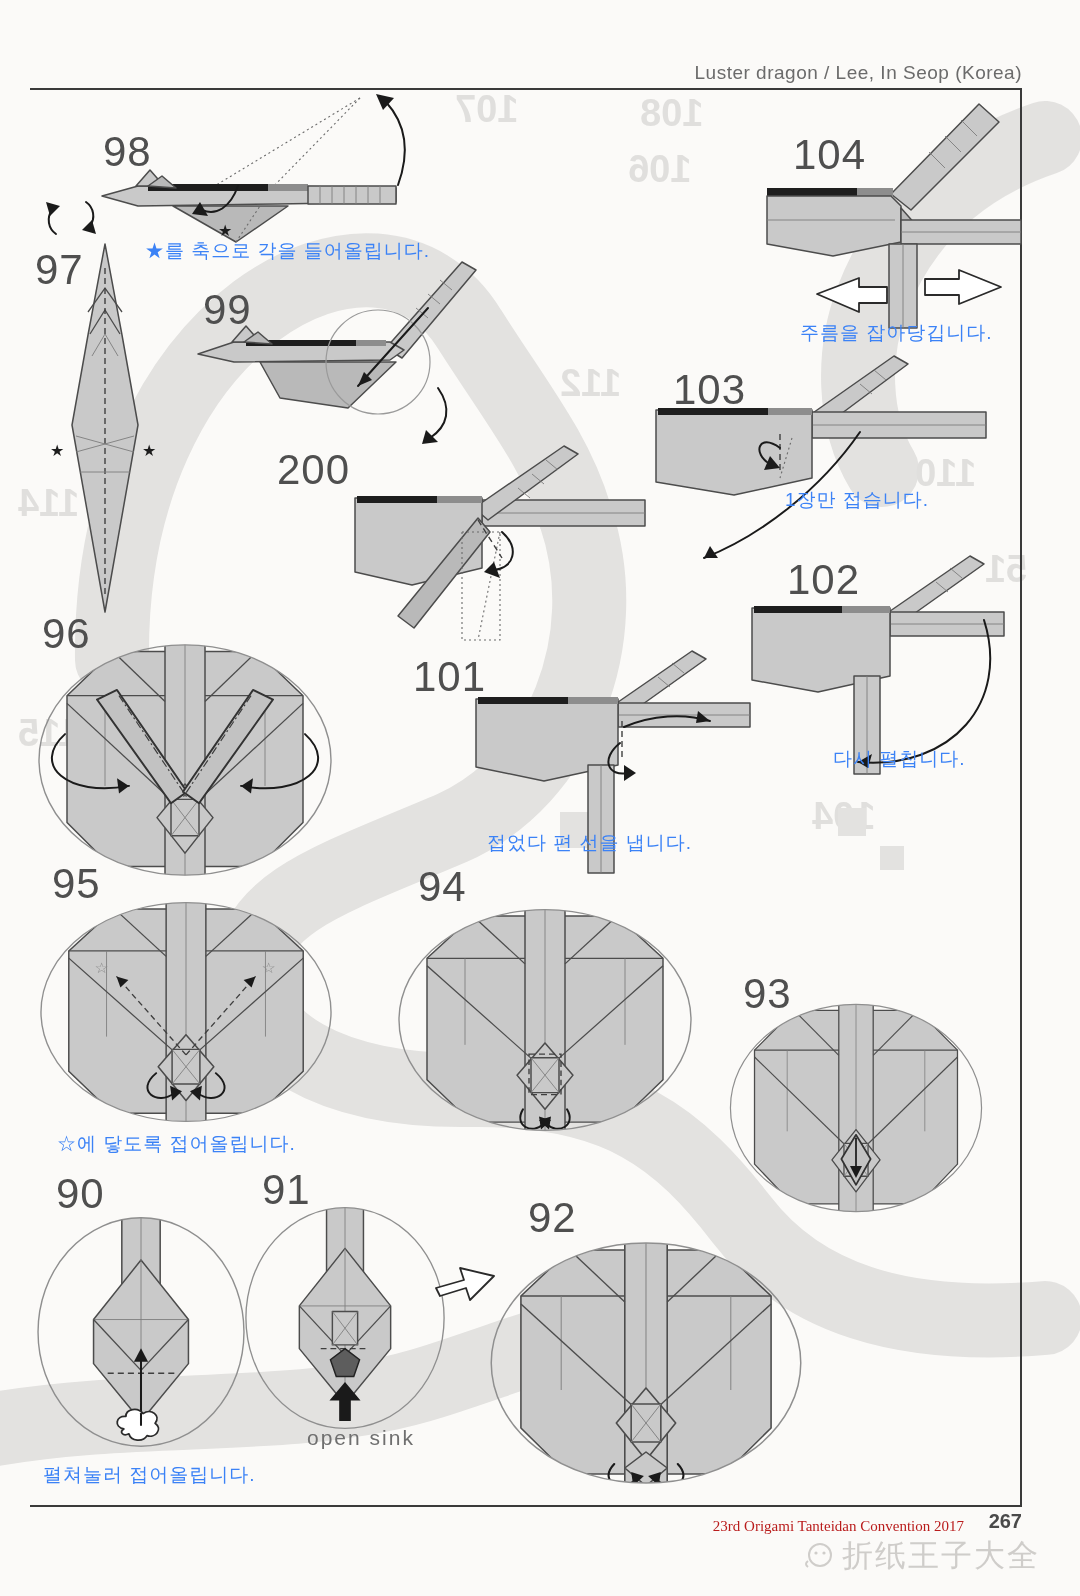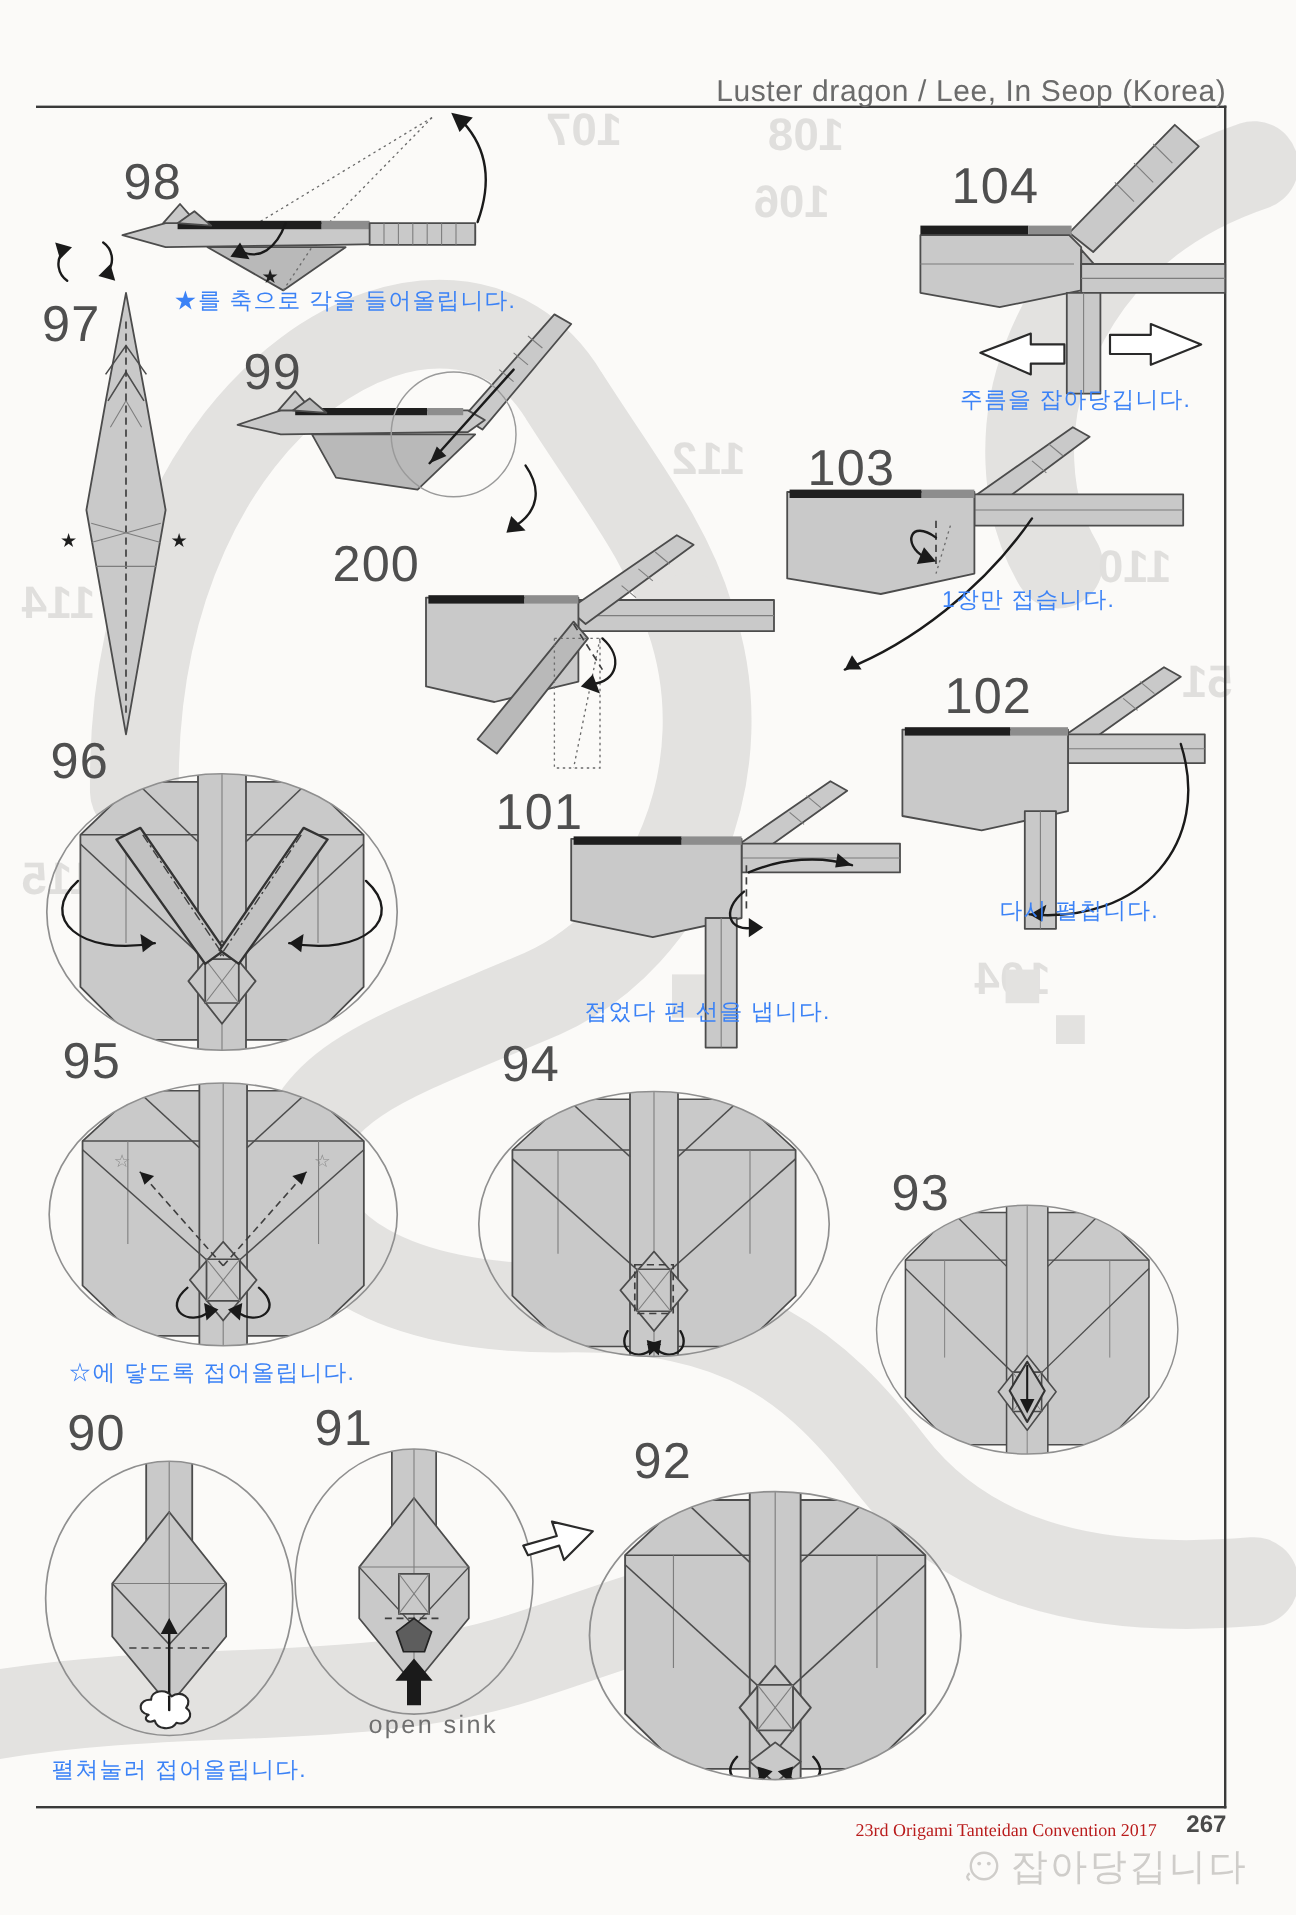--- a/index.html
+++ b/index.html
@@ -7,21 +7,21 @@
     position:relative;width:1080px;height:1596px;margin:0 auto;
     background:#fbfaf8;overflow:hidden;
     font-family:"Liberation Sans",sans-serif;color:#3f3f3f;
   }
   .step-num{position:absolute;font-size:42px;color:#4f4f4f;letter-spacing:1px;font-family:"Liberation Sans",sans-serif;}
   .caption{position:absolute;font-size:19px;color:#3b82f6;letter-spacing:1px;white-space:nowrap;}
   .caption.en{color:#6f6f6f;font-size:21px;letter-spacing:2px;}
   .ghost{position:absolute;font-size:38px;font-weight:bold;color:#e0dfdd;transform:scaleX(-1);user-select:none;}
   .ghost-box{position:absolute;background:#e3e2e0;}
   .frame{position:absolute;background:#3a3a3a;}
-  #hdr{position:absolute;top:62px;right:58px;font-size:25px;color:#6b6b6b;letter-spacing:.5px;}
+  #hdr{position:absolute;top:62px;right:58px;font-size:19px;color:#6b6b6b;letter-spacing:.5px;}
   #ftr-l{position:absolute;left:30px;top:1517px;font-family:"Liberation Serif",serif;font-size:15px;color:#5a5a5a;letter-spacing:.5px;}
   #ftr-r{position:absolute;right:116px;top:1518px;font-family:"Liberation Serif",serif;font-size:15px;color:#b91c1c;}
   #pageno{position:absolute;right:58px;top:1510px;font-size:20px;font-weight:bold;color:#4a4a4a;font-family:"Liberation Sans",sans-serif;}
   #wm{position:absolute;right:40px;top:1535px;font-size:31px;color:#cfcdca;letter-spacing:2px;
       font-family:"Liberation Sans",sans-serif;display:flex;align-items:center;gap:6px;}
   svg{overflow:visible;}
   svg.fig{position:absolute;}
   .pp{fill:#c9c9c9;stroke:#4c4c4c;stroke-width:1.5;stroke-linejoin:round;}
   .pp2{fill:#c2c2c2;stroke:#333;stroke-width:2;stroke-linejoin:round;}
   .pd{fill:#b9b9b9;stroke:#4c4c4c;stroke-width:1.5;stroke-linejoin:round;}
@@ -429,16 +429,16 @@
 
   <div id="ftr-r">23rd Origami Tanteidan Convention 2017</div>
   <div id="pageno">267</div>
   <div id="wm">
     <svg width="34" height="34" viewBox="0 0 34 34">
       <circle cx="18" cy="16" r="11" fill="none" stroke="#cfcdca" stroke-width="2"></circle>
       <circle cx="14" cy="14" r="1.6" fill="#cfcdca"></circle>
       <circle cx="22" cy="14" r="1.6" fill="#cfcdca"></circle>
       <path d="M 6,22 q -4,3 0,6" fill="none" stroke="#cfcdca" stroke-width="2"></path>
     </svg>
-    <span>잡아당깁니다</span>
+    <span>折纸王子大全</span>
   </div>
 
 </div>
 
 </body></html>

